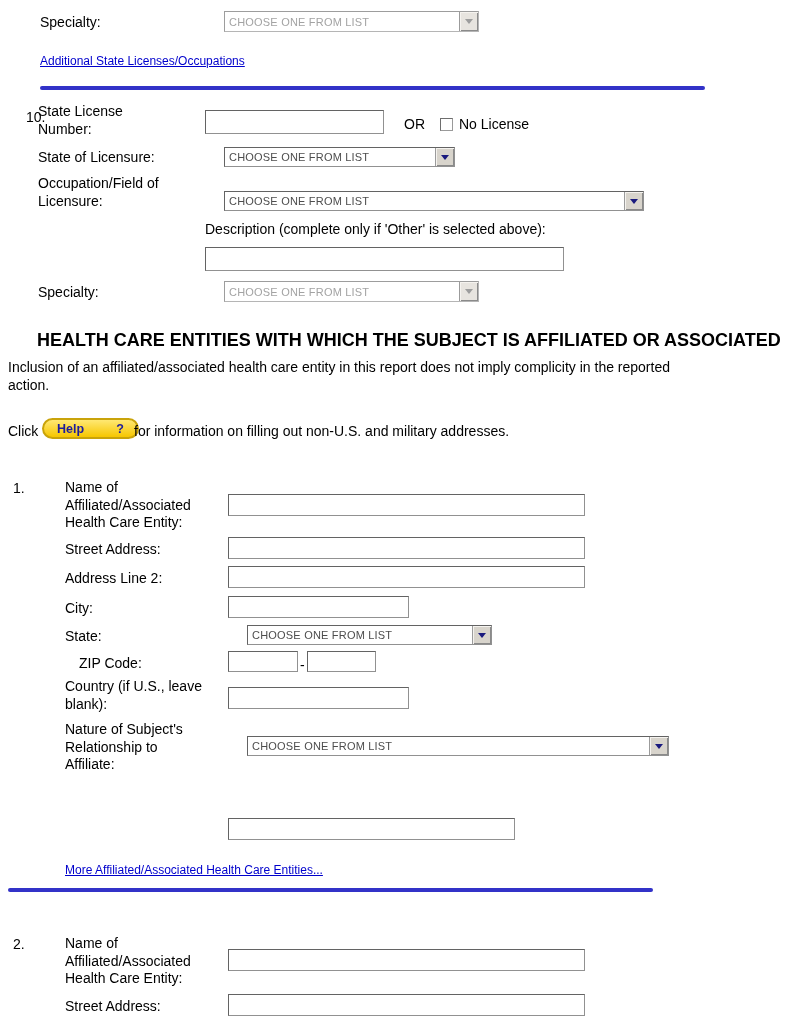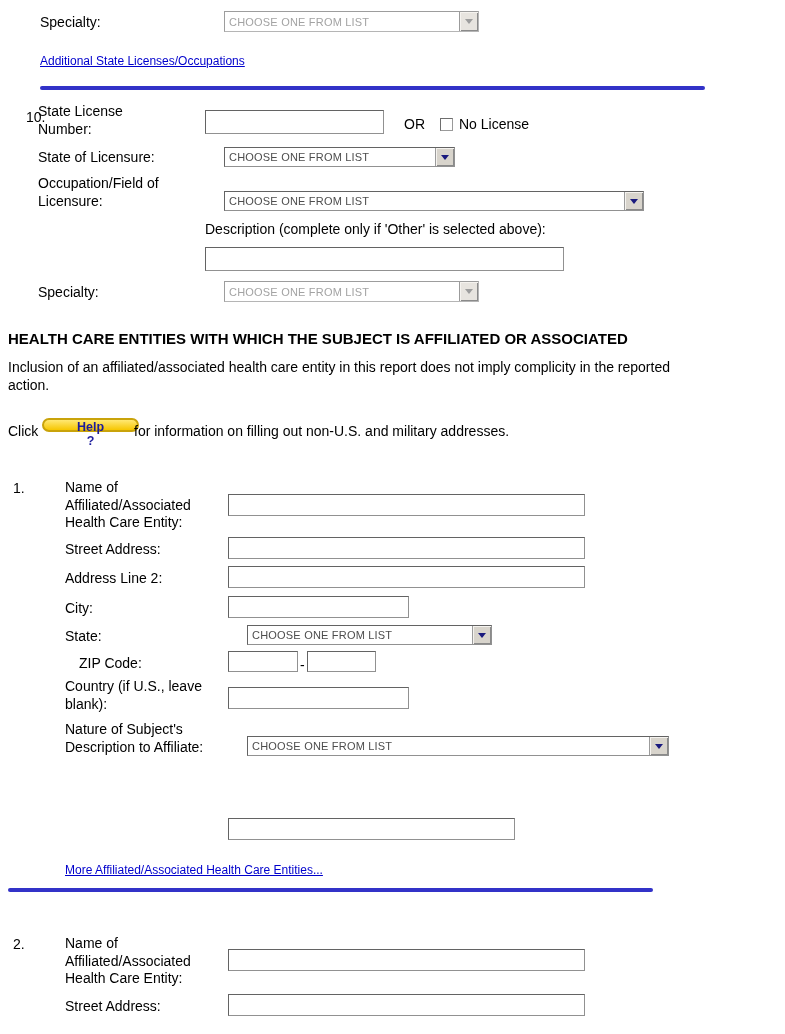--- a/index.html
+++ b/index.html
@@ -20,25 +20,25 @@
              display:flex;align-items:center;justify-content:center;}
   .arrow-down{width:0;height:0;border-left:4px solid transparent;border-right:4px solid transparent;
               border-top:5px solid #1a1a7e;}
   .combo.disabled{border-color:#b5b5b5;border-top-color:#9d9d9d;border-left-color:#9d9d9d;}
   .combo.disabled .combo-text{color:#a3a3a3;}
   .combo.disabled .combo-btn{background:#e7e4df;}
   .combo.disabled .arrow-down{border-top-color:#9d9d9d;}
   .divider{position:absolute;height:4px;background:#3232c8;border-radius:2px;}
   .checkbox{position:absolute;width:13px;height:13px;box-sizing:border-box;background:#fff;
             border:1px solid #9a9a9a;border-top-color:#6e6e6e;border-left-color:#6e6e6e;}
-  .heading{font-weight:bold;font-size:15px;white-space:nowrap;}
+  .heading{font-weight:bold;font-size:18px;white-space:nowrap;margin-left:29px;}
   .note{line-height:1.3;}
-  .helpbtn{position:absolute;width:97px;height:14px;box-sizing:border-box;border-radius:12px;
+  .helpbtn{position:absolute;width:97px;height:21px;box-sizing:border-box;border-radius:12px;
            background:linear-gradient(#ffe873,#f6c600);border:2px solid #c9a30a;display:flex;
-           align-items:center;justify-content:space-between;padding:0 13px;cursor:pointer;flex-direction:column;}
+           align-items:center;justify-content:space-between;padding:0 13px;cursor:pointer;}
   .helpbtn span{color:#1c1c9c;font-weight:bold;font-size:12.5px;}
 </style>
 </head>
 <body>
 
 <div class="page">
 
   <div class="abs lbl" style="left:40px;top:14px;">Specialty:</div>
   <div class="combo disabled" style="left:205px;top:11px;width:255px;height:21px;">
     <span class="combo-text">CHOOSE ONE FROM LIST</span>
@@ -117,21 +117,21 @@
   </div>
 
   <div class="abs lbl" style="left:79px;top:655px;">ZIP Code:</div>
   <input type="text" class="tin" style="left: 228px; top: 651px; width: 70px; height: 21px;">
   <div class="abs" style="left:300px;top:657px;">-</div>
   <input type="text" class="tin" style="left: 307px; top: 651px; width: 69px; height: 21px;">
 
   <div class="abs lbl" style="left:65px;top:678px;width:155px;">Country (if U.S., leave blank):</div>
   <input type="text" class="tin" style="left: 228px; top: 687px; width: 181px; height: 22px;">
 
-  <div class="abs lbl" style="left:65px;top:721px;width:140px;">Nature of Subject's Description to Affiliate:</div>
+  <div class="abs lbl" style="left:65px;top:721px;width:140px;">Nature of Subject's Relationship to Affiliate:</div>
   <div class="combo" style="left:228px;top:736px;width:422px;">
     <span class="combo-text">CHOOSE ONE FROM LIST</span>
     <span class="combo-btn">
         <i class="arrow-down"></i>
       </span>
   </div>
 
   <input type="text" class="tin" style="left: 228px; top: 818px; width: 287px; height: 22px;">
 
   <a class="link" style="left:65px;top:863px;">More Affiliated/Associated Health Care Entities...</a>

